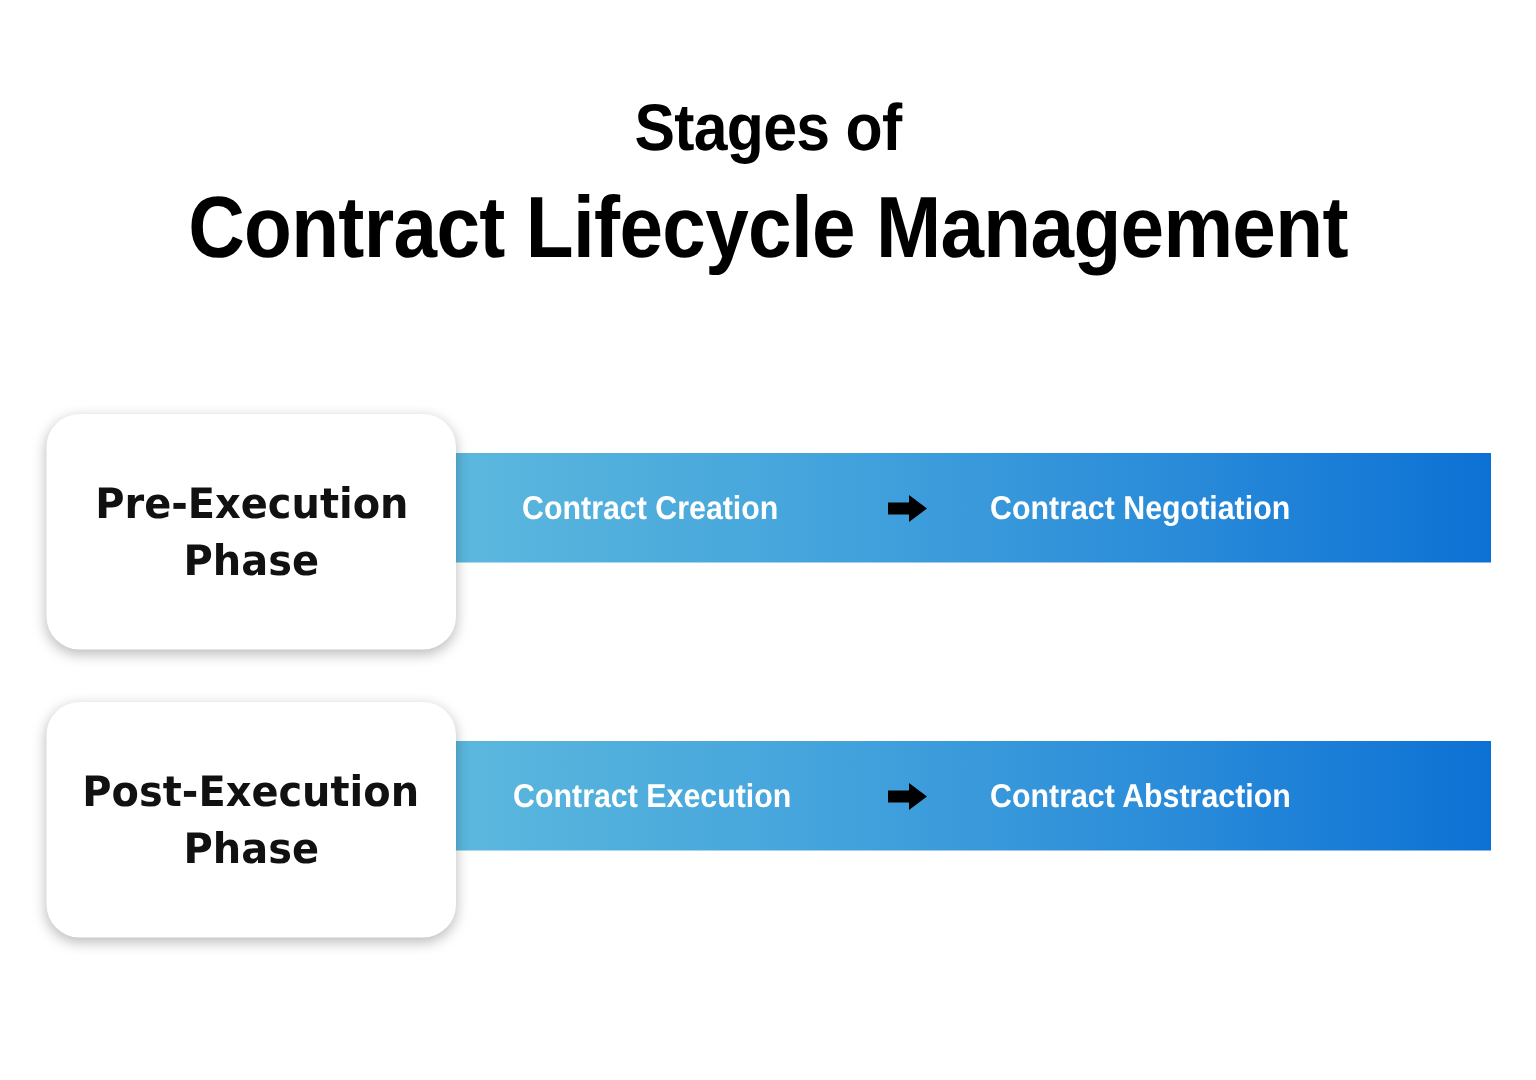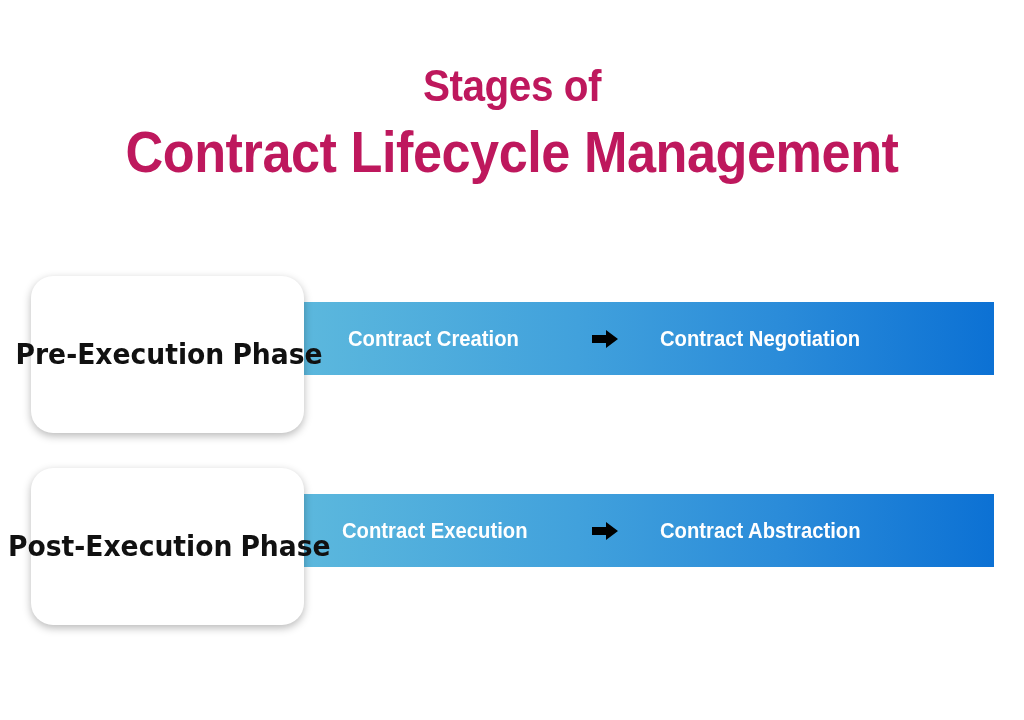--- a/index.html
+++ b/index.html
@@ -13,21 +13,21 @@
       position: relative;
       overflow: hidden;
       font-family: "Liberation Sans", sans-serif;
     }
     .title-wrap {
       position: absolute;
       left: 0;
       top: 58px;
       width: 1024px;
       text-align: center;
-      color: #be185d;
+      color: #000000;
     }
     .title-small {
       font-family: "Liberation Sans", sans-serif;
       font-weight: bold;
       font-size: 44px;
       line-height: 56px;
       letter-spacing: -0.5px;
       transform: scaleX(0.92);
     }
     .title-large {
@@ -80,20 +80,21 @@
     .phase-card {
       position: absolute;
       left: 31px;
       top: 0;
       width: 273px;
       height: 157px;
       background: #ffffff;
       border-radius: 22px;
       box-shadow: 0 3px 9px rgba(0,0,0,0.28);
       display: flex;
+      flex-direction: column;
       align-items: center;
       justify-content: center;
       z-index: 2;
     }
     .phase-line {
       font-family: "DejaVu Sans", sans-serif;
       font-weight: bold;
       font-size: 28px;
       line-height: 38px;
       color: #111;

